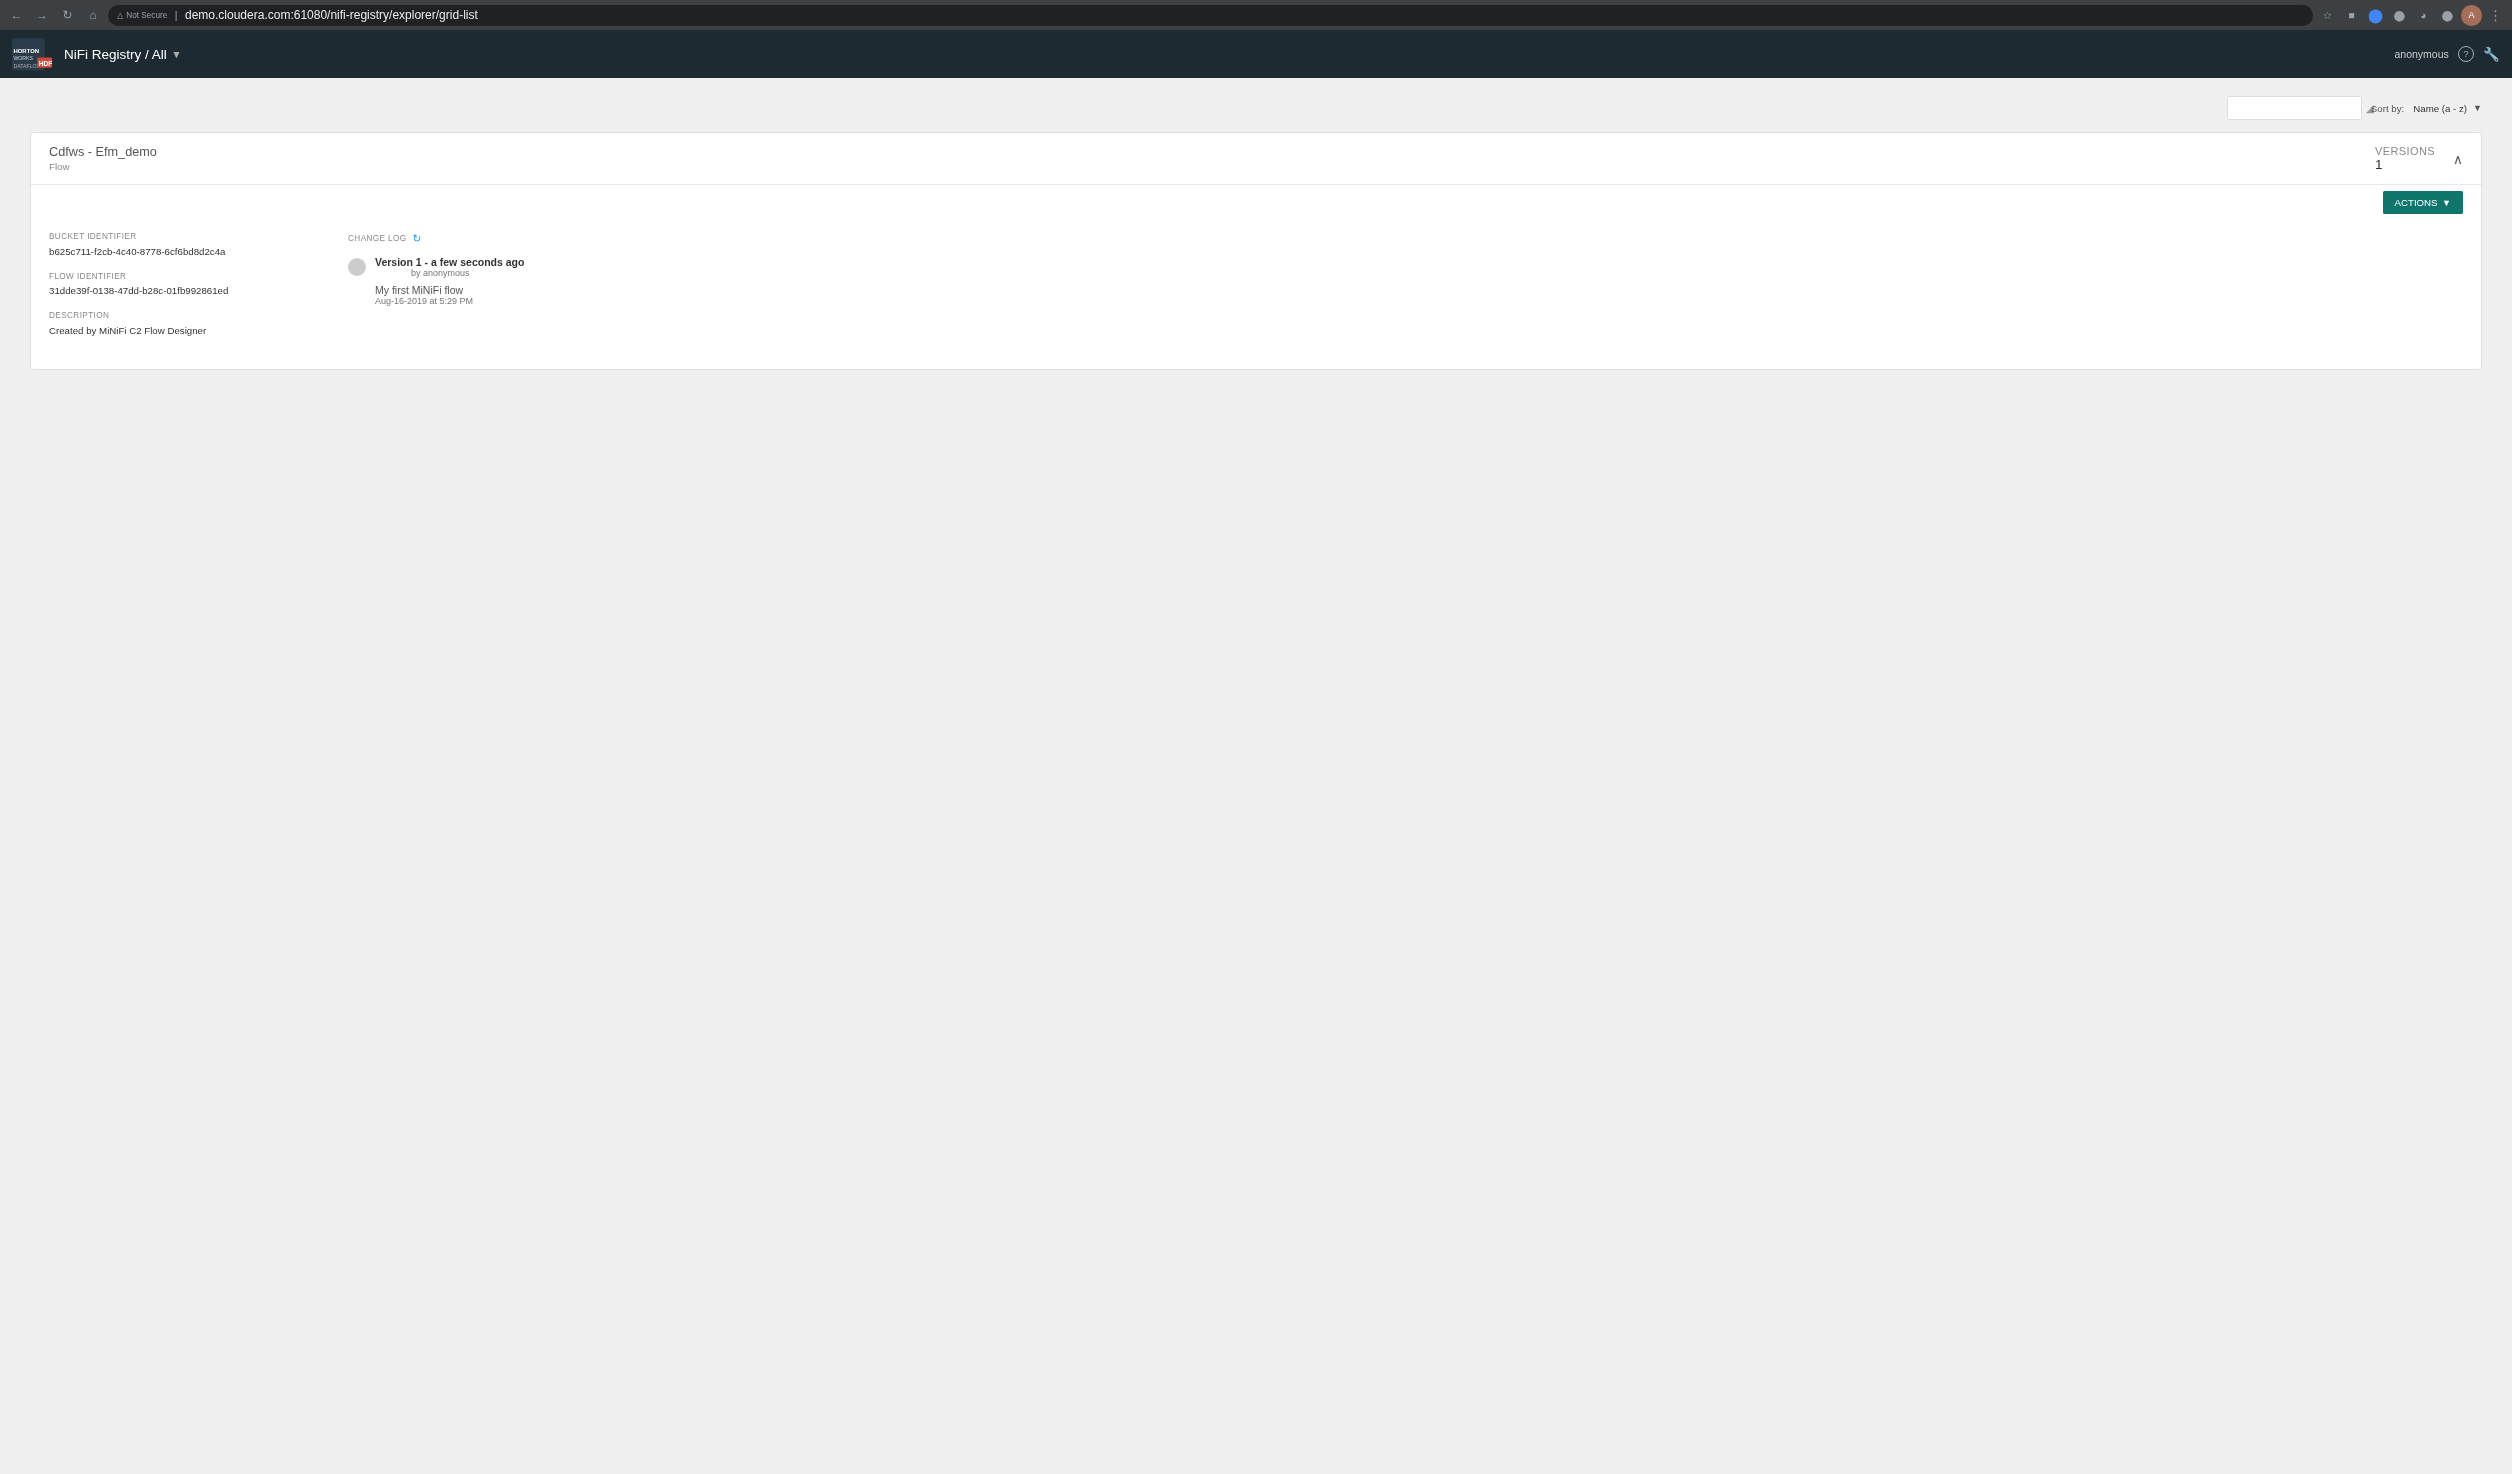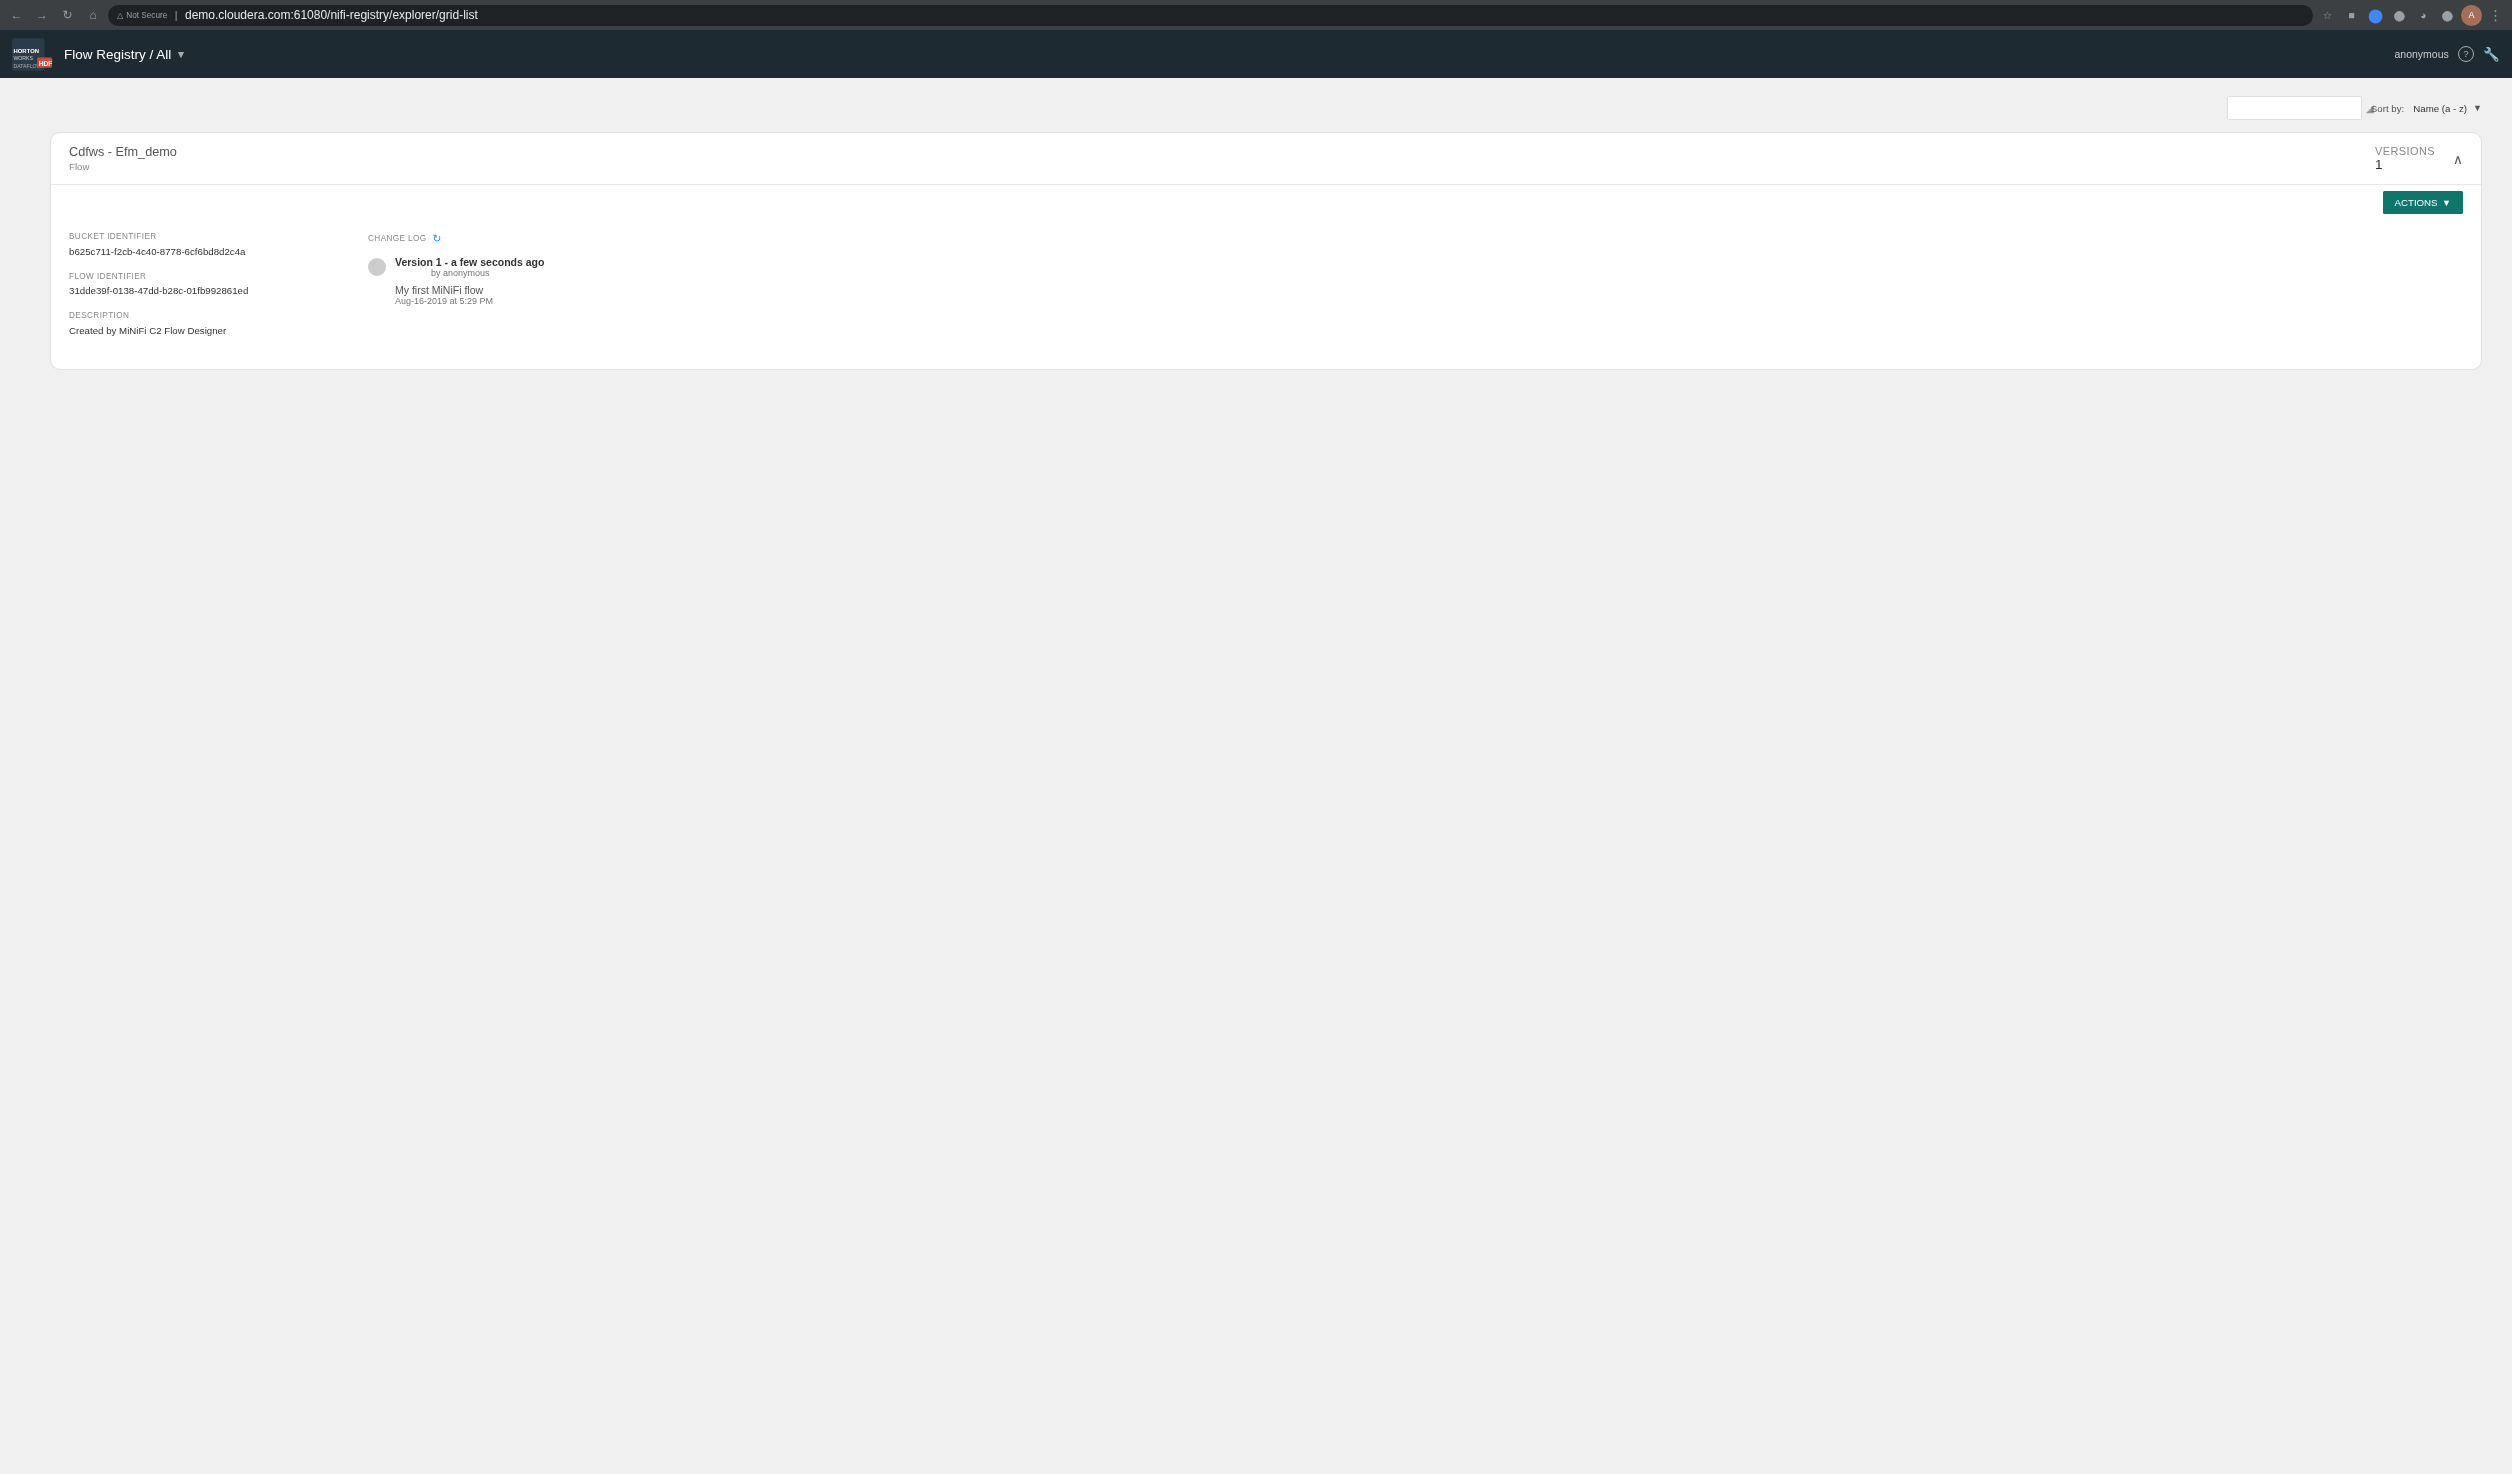--- a/index.html
+++ b/index.html
@@ -139,23 +139,22 @@
     .sort-by-label { color: #555; font-size: 9.7px; }
     .sort-wrapper {
       display: flex; align-items: center; gap: 3px; position: relative;
     }
     .sort-chevron { color: #555; font-size: 9px; }
 
     
     .flow-card {
       background: #ffffff;
       border: 0.7px solid #e0e0e0;
-      border-radius: 10px;
+      border-radius: 4px;
       overflow: hidden;
-      margin-left: 20px;
     }
     .flow-card-header {
       display: flex;
       align-items: center;
       justify-content: space-between;
       padding: 12px 18px;
       border-bottom: 0.7px solid #e8e8e8;
     }
     .flow-card-title-section {}
     .flow-name {
@@ -314,21 +313,21 @@
 
         <rect x="0" y="0" width="44" height="44" rx="3" fill="#2a3c4a"></rect>
         <text x="2" y="20" font-size="8" fill="#ffffff" font-weight="bold">HORTON</text>
         <text x="2" y="30" font-size="7" fill="#ccc">WORKS</text>
         <text x="2" y="40" font-size="7" fill="#aaa">DATAFLOW</text>
         <rect x="34" y="26" width="20" height="14" rx="2" fill="#d04a3a"></rect>
         <text x="36" y="37" font-size="9" fill="white" font-weight="bold">HDF</text>
       </svg>
     </div>
     <div class="app-title">
-      <span>Flow Registry / All</span>
+      <span>NiFi Registry / All</span>
       <span class="app-title-dropdown">▼</span>
     </div>
   </div>
   <div class="app-header-right">
     <span class="username">anonymous</span>
     <button class="header-icon-btn">
       <span style="display:inline-flex;align-items:center;justify-content:center;width:16.4px;height:16.4px;border-radius:50%;border:0.7px solid #aaa;font-size:9.7px;color:#aaa;">?</span>
     </button>
     <button class="header-icon-btn">
       <span style="font-size:13.5px;color:#aaa;">🔧</span>

